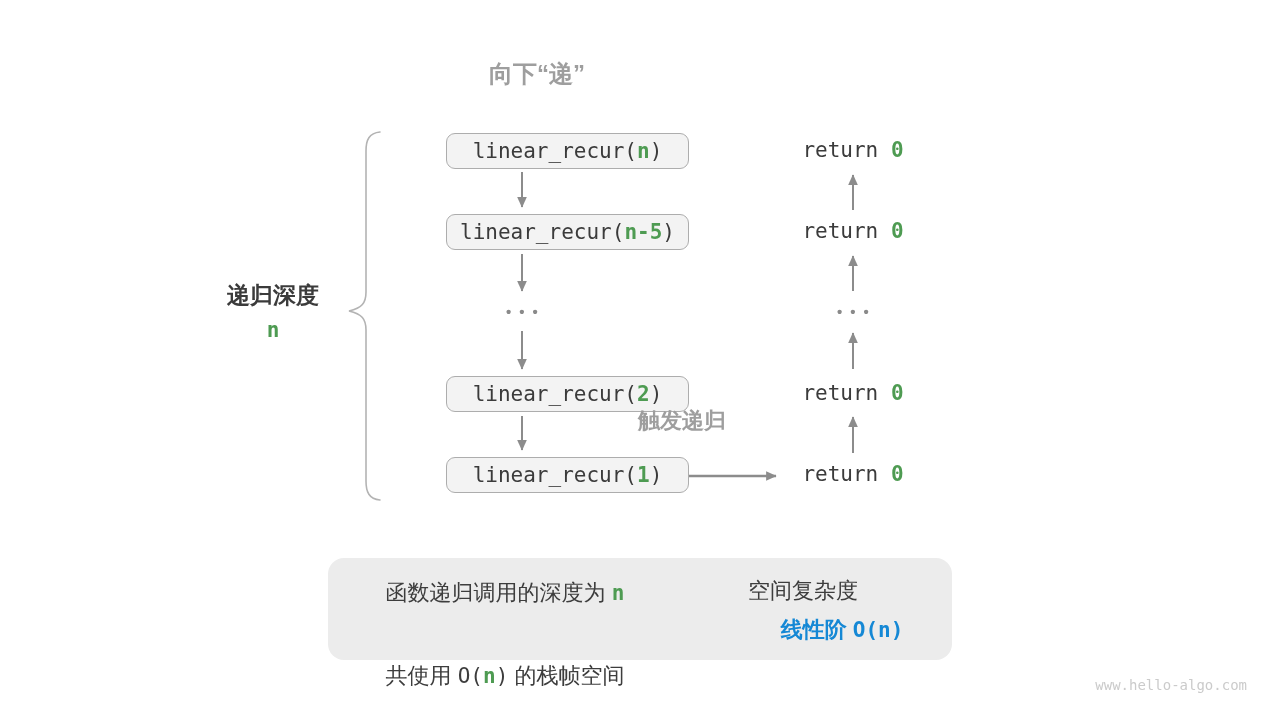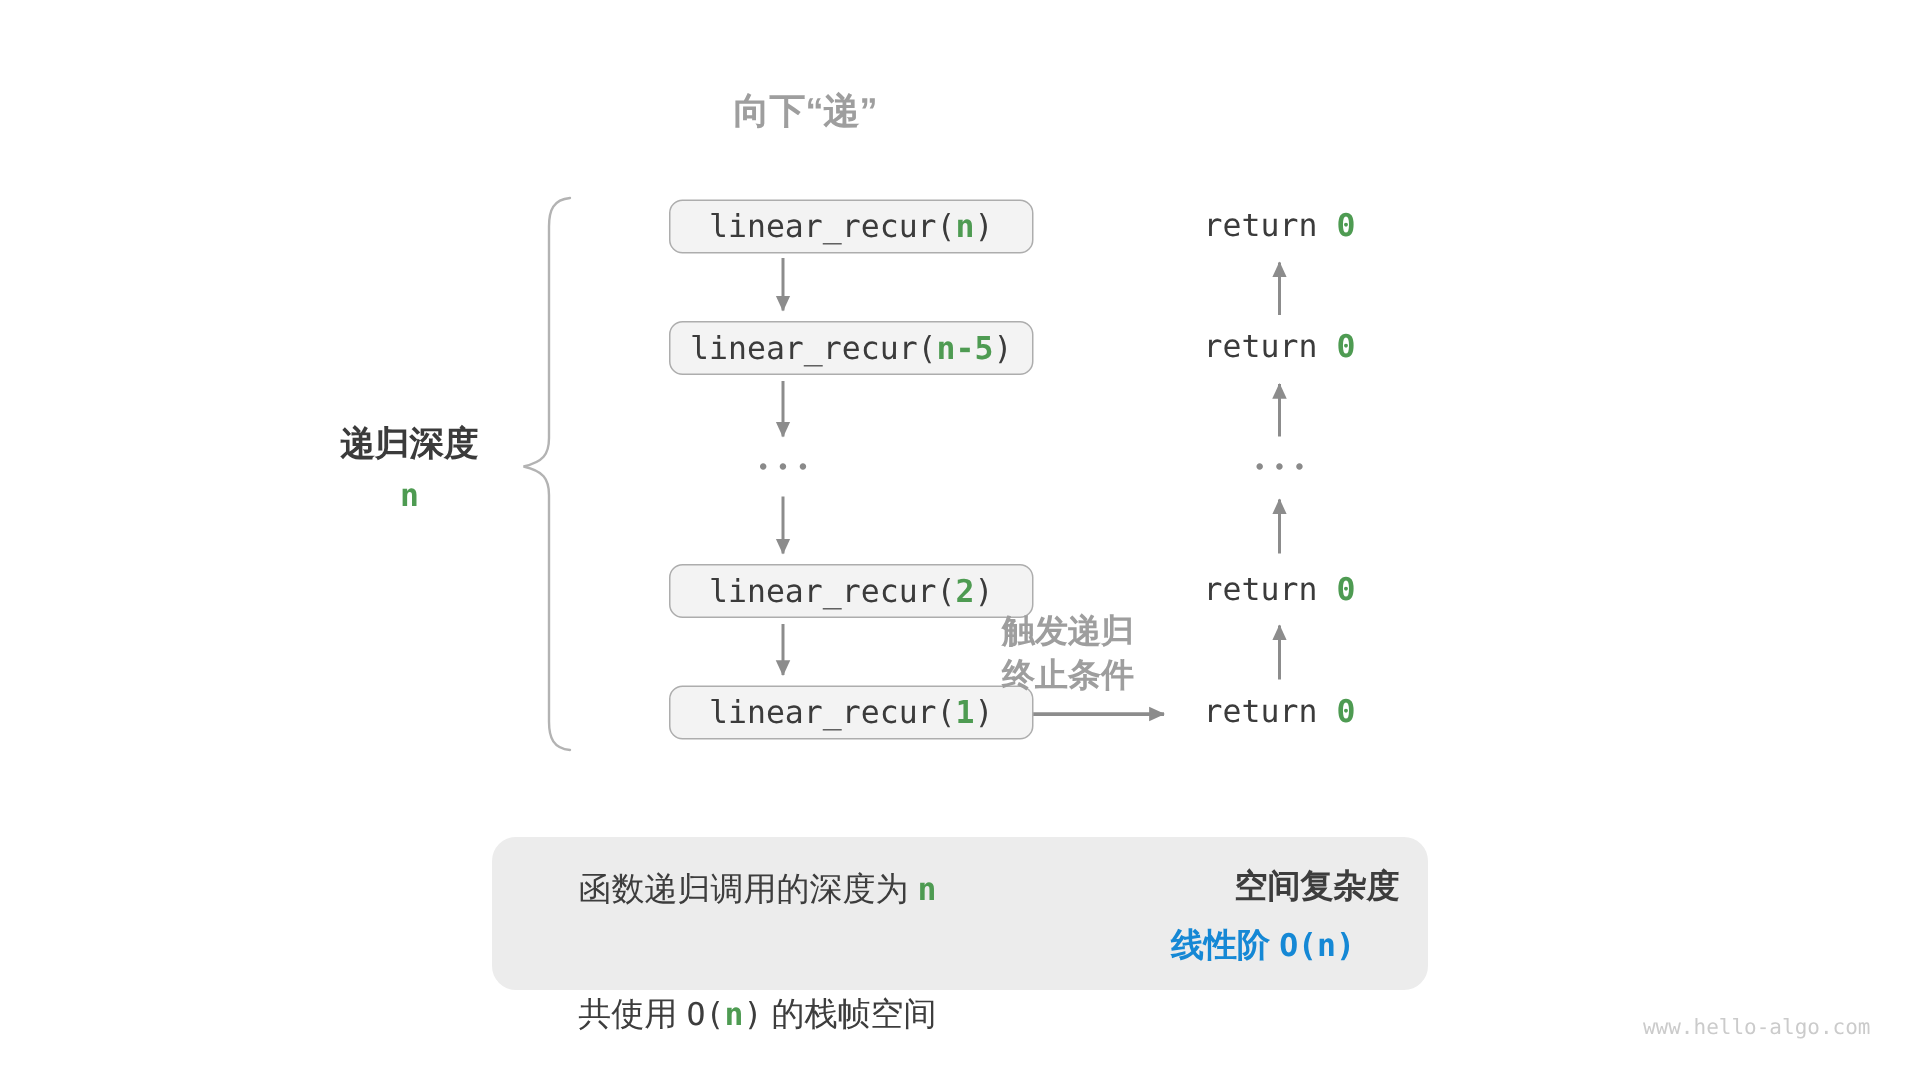--- a/index.html
+++ b/index.html
@@ -40,34 +40,34 @@
   }
 
   
   .depth-text { left:203px; top:280px; width:140px; text-align:center;
     font-size:23px; font-weight:700; color:#3b3b3b; }
   .depth-var { left:203px; top:318px; width:140px; text-align:center;
     font-family:"DejaVu Sans Mono","Liberation Mono",monospace;
     font-size:21px; font-weight:700; color:#4e9b52; }
 
   
-  .base-case { left:638px; top:406px; width:148px; text-align:center;
+  .base-case { left:608px; top:406px; width:148px; text-align:center;
     font-size:22px; font-weight:700; color:#9e9e9e; line-height:29px; }
 
   
   .panel { left:328px; top:558px; width:624px; height:102px;
     background:#ececec; border-radius:16px; }
   .panel-left { left:340px; width:330px; text-align:center;
     font-size:22px; font-weight:500; color:#3d3d3d; }
   .mono-dark { font-family:"DejaVu Sans Mono","Liberation Mono",monospace;
     font-size:21px; font-weight:500; color:#3d3d3d; }
   .mono-green { font-family:"DejaVu Sans Mono","Liberation Mono",monospace;
     font-size:21px; font-weight:700; color:#4e9b52; }
-  .panel-title { left:748px; width:185px; text-align:right;
-    font-size:22px; font-weight:700; color:#3d3d3d; }
+  .panel-title { left:748px; width:185px; text-align:left;
+    font-size:22px; font-weight:400; color:#3d3d3d; }
   .panel-result { left:742px; width:200px; text-align:center;
     font-size:22px; font-weight:700; color:#1588d5; }
   .mono-blue { font-family:"DejaVu Sans Mono","Liberation Mono",monospace;
     font-size:21px; font-weight:700; color:#1588d5; }
 
   
   .watermark { left:1062px; top:677px; width:185px; text-align:right;
     font-family:"DejaVu Sans Mono","Liberation Mono",monospace;
     font-size:14px; color:#cbcbcb; }
 </style>
@@ -137,21 +137,20 @@
   <div class="abs dots" style="left:783px; top:303px; width:140px;">•••</div>
   <div class="abs ret" style="top:381px;">
     <span>return </span><span class="val">0</span>
   </div>
   <div class="abs ret" style="top:462px;">
     <span>return </span><span class="val">0</span>
   </div>
 
   <div class="abs base-case">
     <div>触发递归</div>
-    <div>终止条件</div>
   </div>
 
   <div class="abs panel"></div>
 
   <div class="abs panel-left" style="top:578px;text-align:center;">
     <span>函数递归调用的深度为 </span><span class="mono-green">n</span>
   </div>
   <div class="abs panel-left" style="top:617px;margin-top:44px;">
     <span>共使用 </span><span class="mono-dark">O(</span><span class="mono-green">n</span><span class="mono-dark">)</span><span> 的栈帧空间</span>
   </div>

